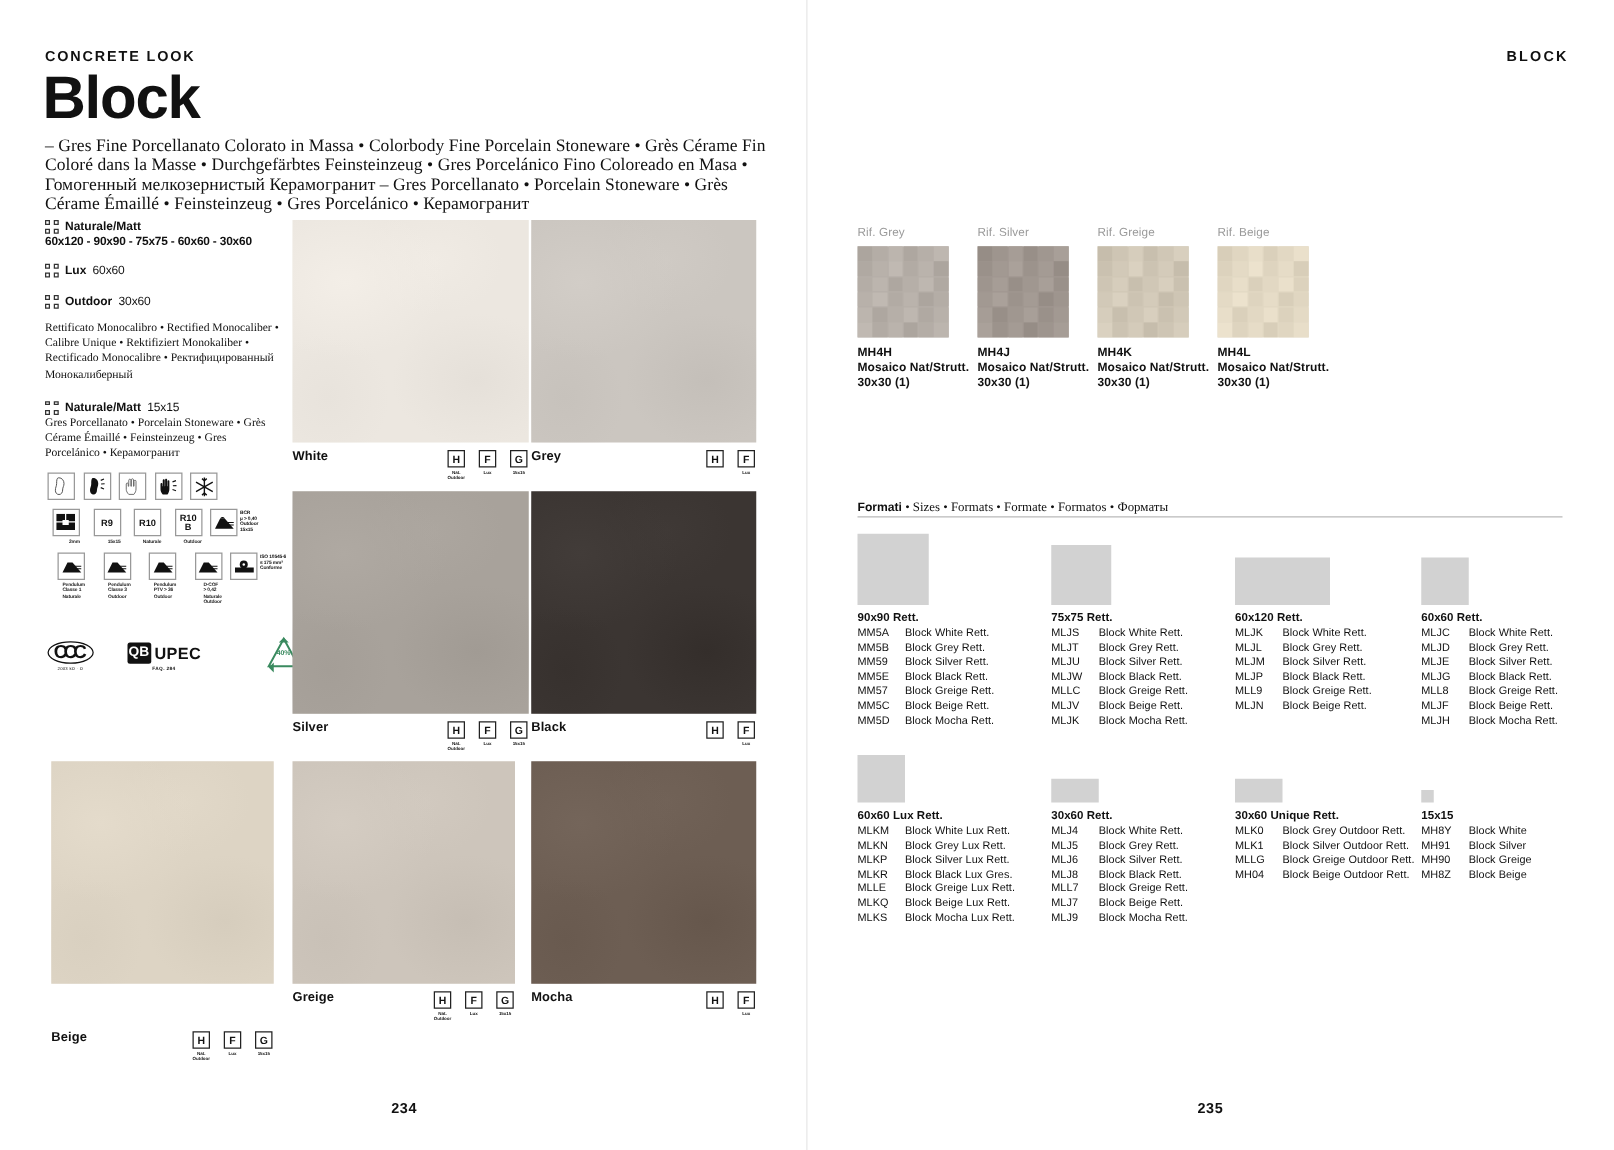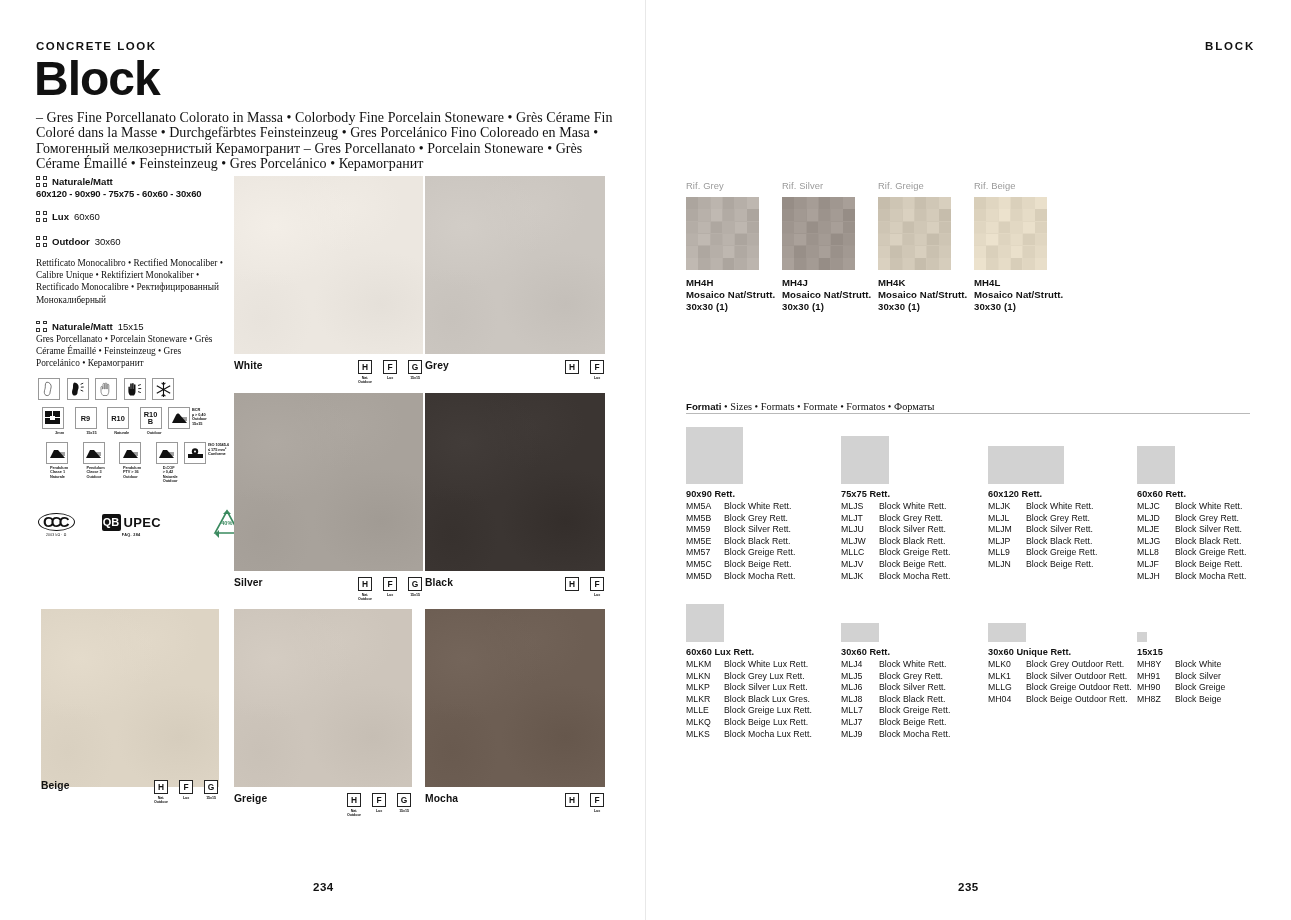--- a/index.html
+++ b/index.html
@@ -399,21 +399,21 @@
         <span class="badge-cell">
           <span class="badge">F</span>
           <span class="badge-cap" style="white-space: pre-line;">Lux</span>
         </span>
       </span>
   </div>
 
   <div class="swatch" style="left:41px;top:609px;width:178px;height:178px;">
     <div class="img" id="sw-img-4" style="background: radial-gradient(70% 55% at 22% 28%, rgb(228, 219, 203) 0%, rgba(0, 0, 0, 0) 62%), radial-gradient(60% 50% at 78% 72%, rgb(214, 205, 189) 0%, rgba(0, 0, 0, 0) 60%), radial-gradient(45% 38% at 60% 18%, rgb(225, 216, 200) 0%, rgba(0, 0, 0, 0) 65%), radial-gradient(40% 45% at 15% 80%, rgb(217, 208, 192) 0%, rgba(0, 0, 0, 0) 65%), rgb(221, 212, 196);"></div>
   </div>
-  <div class="sw-label" style="left:41px;top:780px;width:178px;justify-content:space-between;">
+  <div class="sw-label" style="left:41px;top:825px;width:178px;justify-content:space-between;">
     <span class="sw-name">Beige</span>
     <span class="badges" id="bdg-4">
         <span class="badge-cell">
           <span class="badge">H</span>
           <span class="badge-cap" style="white-space: pre-line;">Nat.
 Outdoor</span>
         </span>
         <span class="badge-cell">
           <span class="badge">F</span>
           <span class="badge-cap" style="white-space: pre-line;">Lux</span>

